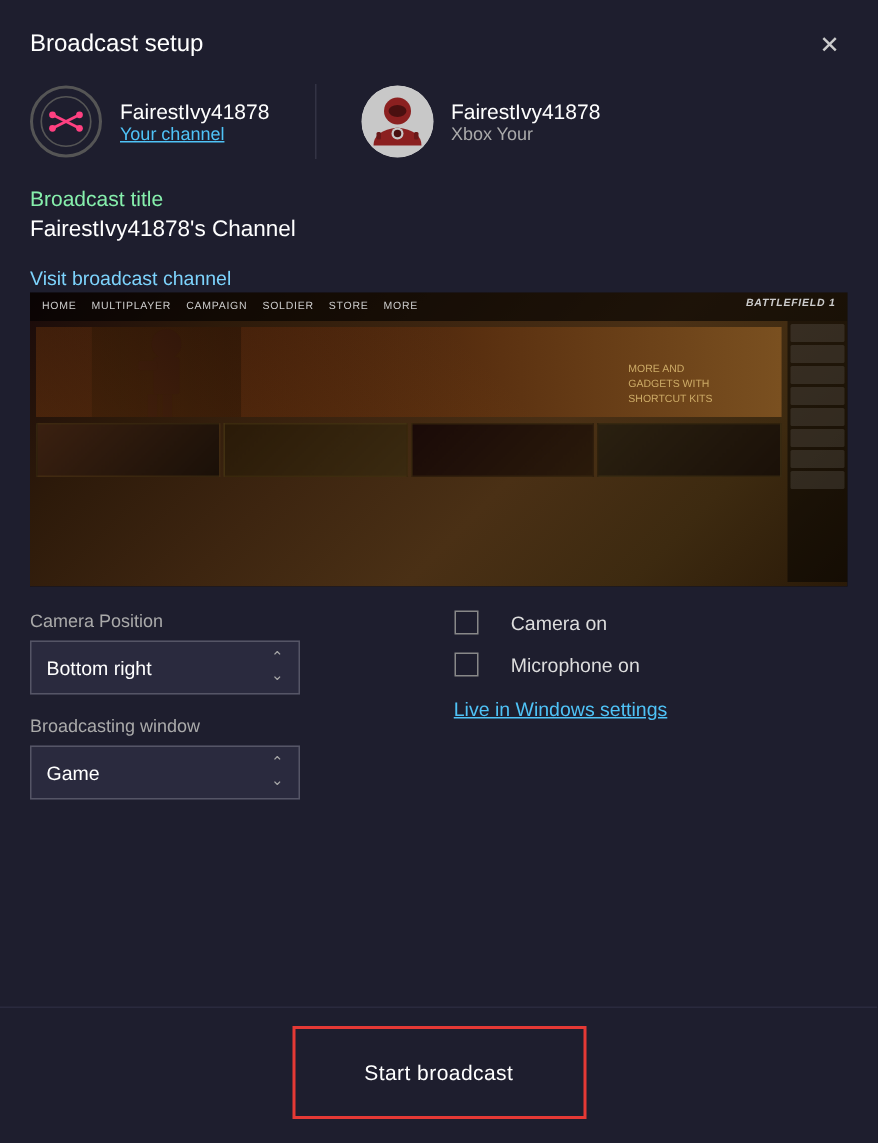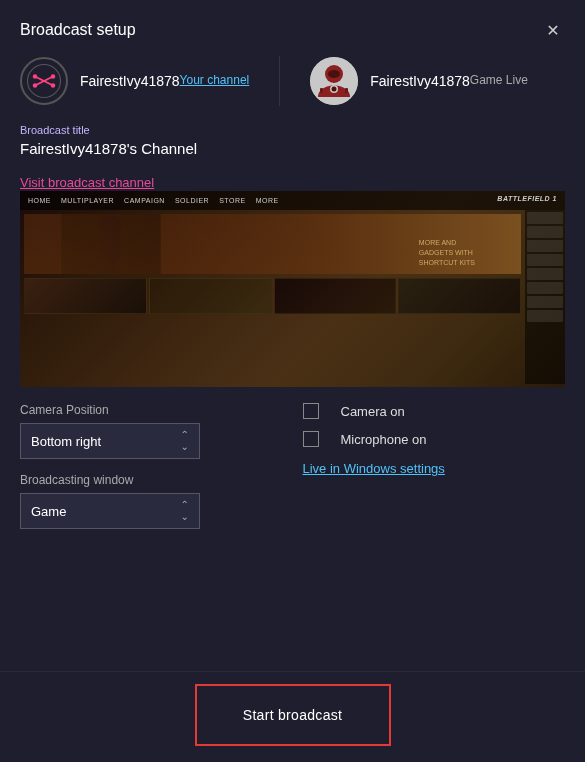--- a/index.html
+++ b/index.html
@@ -90,20 +90,21 @@
     }
 
     .account-icon.xbox {
       background: #cccccc;
       border-radius: 50%;
       overflow: hidden;
     }
 
     .account-info {
       display: flex;
+      flex-direction: column;
     }
 
     .account-name {
       font-size: 14px;
       font-weight: 500;
       color: #ffffff;
     }
 
     .account-sub {
       font-size: 12px;
@@ -112,35 +113,34 @@
       cursor: pointer;
     }
 
     .account-sub.plain {
       text-decoration: none;
       color: #aaaaaa;
       cursor: default;
     }
 
     .section-label {
-      font-size: 11px;
-      color: #c4b5fd;
+      font-size: 14px;
+      color: #86efac;
       margin-bottom: 4px;
     }
 
     .broadcast-title-text {
       font-size: 15px;
       color: #ffffff;
       margin-bottom: 16px;
     }
 
     .visit-link {
       font-size: 13px;
-      color: #ec4899;
-      text-decoration: underline;
+      color: #7dd3fc;
       cursor: pointer;
       display: inline-block;
       margin-bottom: 0;
     }
 
     .preview-container {
       width: 100%;
       height: 196px;
       background: #0a0a14;
       margin-bottom: 16px;
@@ -429,21 +429,21 @@
 
             <circle cx="24" cy="32" r="4" fill="#c8c8c8"></circle>
             <circle cx="24" cy="32" r="2.5" fill="#4a1010"></circle>
 
             <rect x="10" y="31" width="3" height="5" rx="1" fill="#6a1818"></rect>
             <rect x="35" y="31" width="3" height="5" rx="1" fill="#6a1818"></rect>
           </svg>
         </div>
         <div class="account-info">
           <span class="account-name">FairestIvy41878</span>
-          <span class="account-sub plain">Game Live</span>
+          <span class="account-sub plain">Xbox Your</span>
         </div>
       </div>
     </div>
 
     
     <div style="margin-bottom: 12px;">
       <div class="section-label">Broadcast title</div>
       <div class="broadcast-title-text">FairestIvy41878's Channel</div>
     </div>
 

